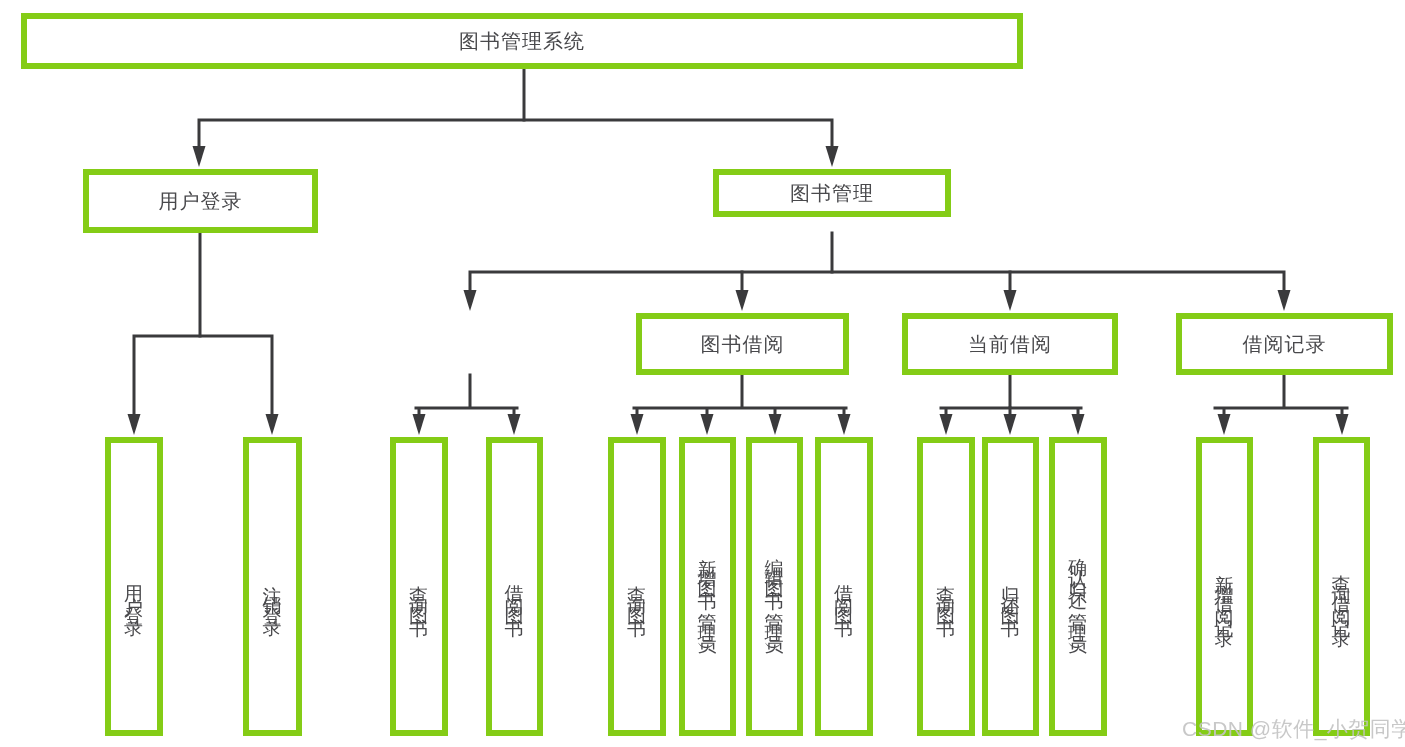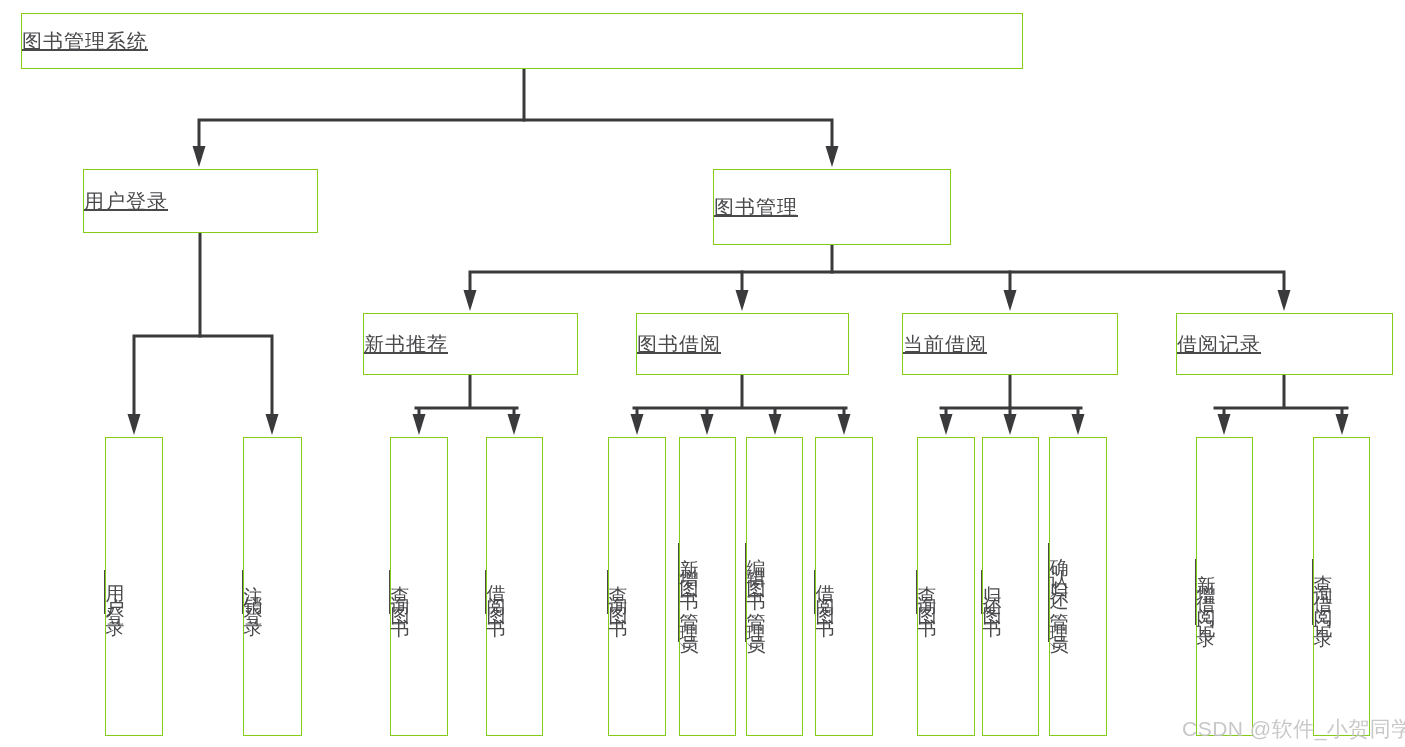--- a/index.html
+++ b/index.html
@@ -3,27 +3,27 @@
 <meta charset="utf-8">
 <style>
   html,body{margin:0;padding:0;background:#ffffff;}
   .canvas{
     position:relative;width:1405px;height:747px;background:#ffffff;overflow:hidden;
     font-family:"Liberation Sans","DejaVu Sans",sans-serif;
   }
   .connectors{position:absolute;left:0;top:0;z-index:1;}
   .box{
     position:absolute;box-sizing:border-box;background:#ffffff;
-    border:1px solid #84cc16;color:#49494c;z-index:2;
-    display:flex;align-items:center;justify-content:flex-start;text-decoration:underline;
+    border:6px solid #84cc16;color:#49494c;z-index:2;
+    display:flex;align-items:center;justify-content:center;
   }
   .hbox span{font-size:20px;letter-spacing:1px;white-space:nowrap;}
   .root{left:21px;top:13px;width:1002px;height:56px;}
   .lvl2a{left:83px;top:169px;width:235px;height:64px;}
-  .lvl2b{left:713px;top:169px;width:238px;height:76px;}
+  .lvl2b{left:713px;top:169px;width:238px;height:48px;}
   .lvl3{top:313px;height:62px;}
   .vbox{top:437px;height:299px;}
   .vtext{
     writing-mode:vertical-rl;text-orientation:mixed;
     font-size:19px;letter-spacing:11px;line-height:1;
     padding-top:11px; 
   }
   .watermark{
     position:absolute;left:1182px;top:715px;z-index:10;
     font-size:21px;color:rgba(195,195,195,0.92);letter-spacing:0.5px;white-space:nowrap;
@@ -83,23 +83,20 @@
     <span>图书管理系统</span>
   </div>
 
   <div class="box hbox lvl2a">
     <span>用户登录</span>
   </div>
   <div class="box hbox lvl2b">
     <span>图书管理</span>
   </div>
 
-  <div class="box hbox lvl3" style="left:363px;width:215px;">
-    <span>新书推荐</span>
-  </div>
   <div class="box hbox lvl3" style="left:636px;width:213px;">
     <span>图书借阅</span>
   </div>
   <div class="box hbox lvl3" style="left:1176px;width:217px;">
     <span>借阅记录</span>
   </div>
   <div class="box hbox lvl3" style="left:902px;width:216px;">
     <span>当前借阅</span>
   </div>
 

